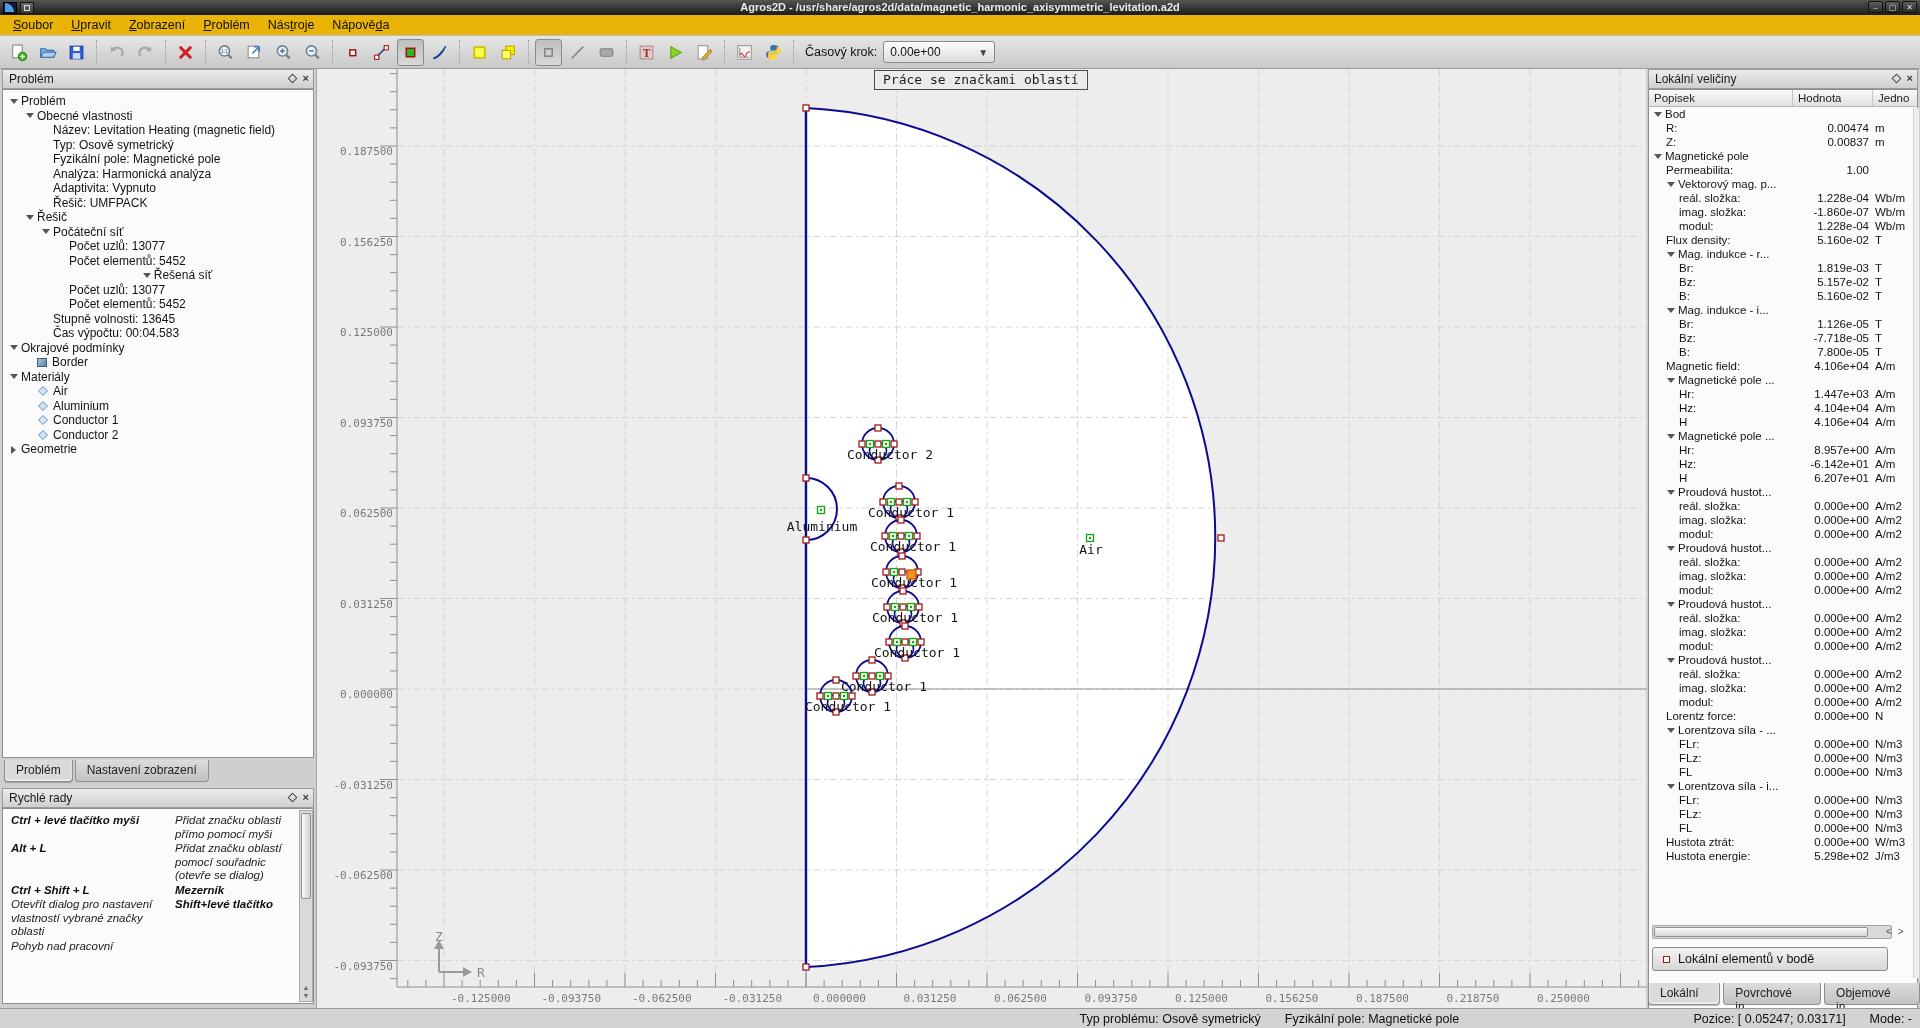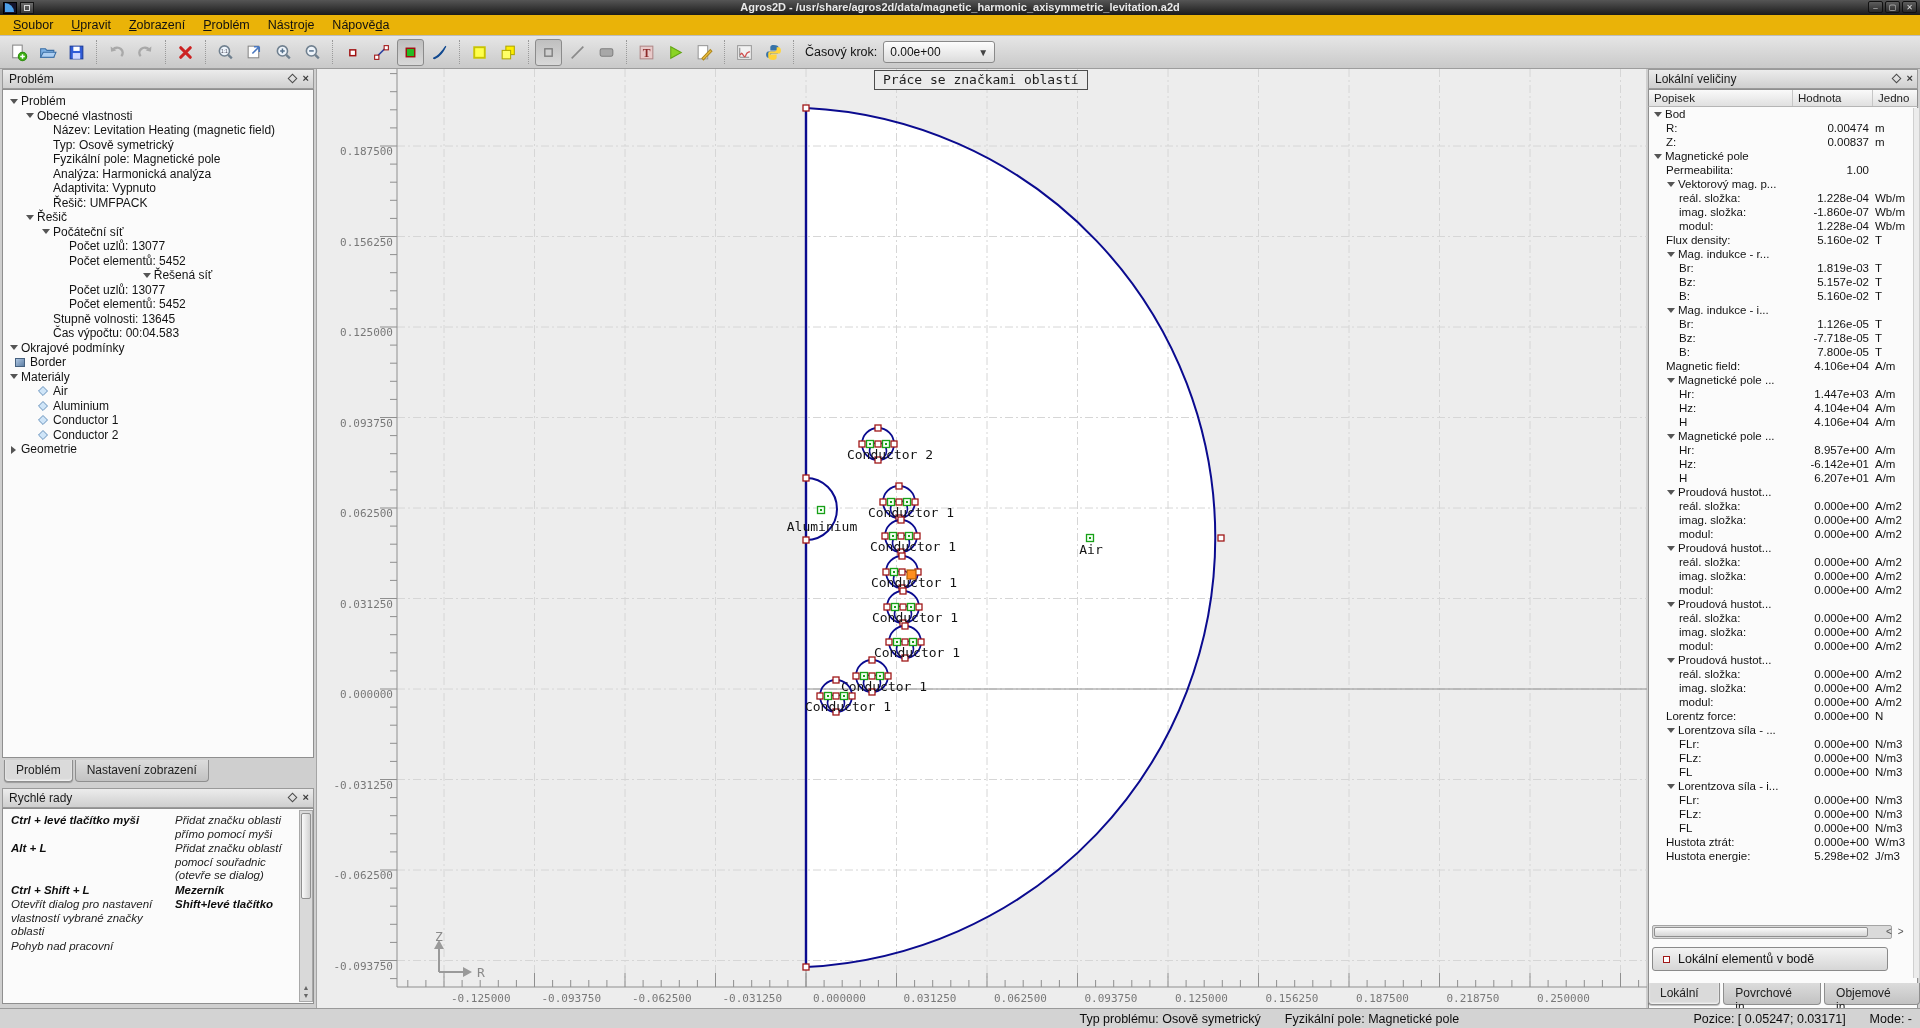--- a/index.html
+++ b/index.html
@@ -366,21 +366,21 @@
           <span>Stupně volnosti: 13645</span>
         </div>
         <div class="trow" style="padding-left: 38px;">
           <span class="sp"></span>
           <span>Čas výpočtu: 00:04.583</span>
         </div>
         <div class="trow" style="padding-left: 6px;">
           <span class="arr down"></span>
           <span>Okrajové podmínky</span>
         </div>
-        <div class="trow" style="">
+        <div class="trow" style="padding-left: 22px;">
           <span class="sp"></span>
           <span class="ico-cube"></span>
           <span>Border</span>
         </div>
         <div class="trow" style="padding-left: 6px;">
           <span class="arr down"></span>
           <span>Materiály</span>
         </div>
         <div class="trow" style="padding-left: 22px;">
           <span class="sp"></span>

